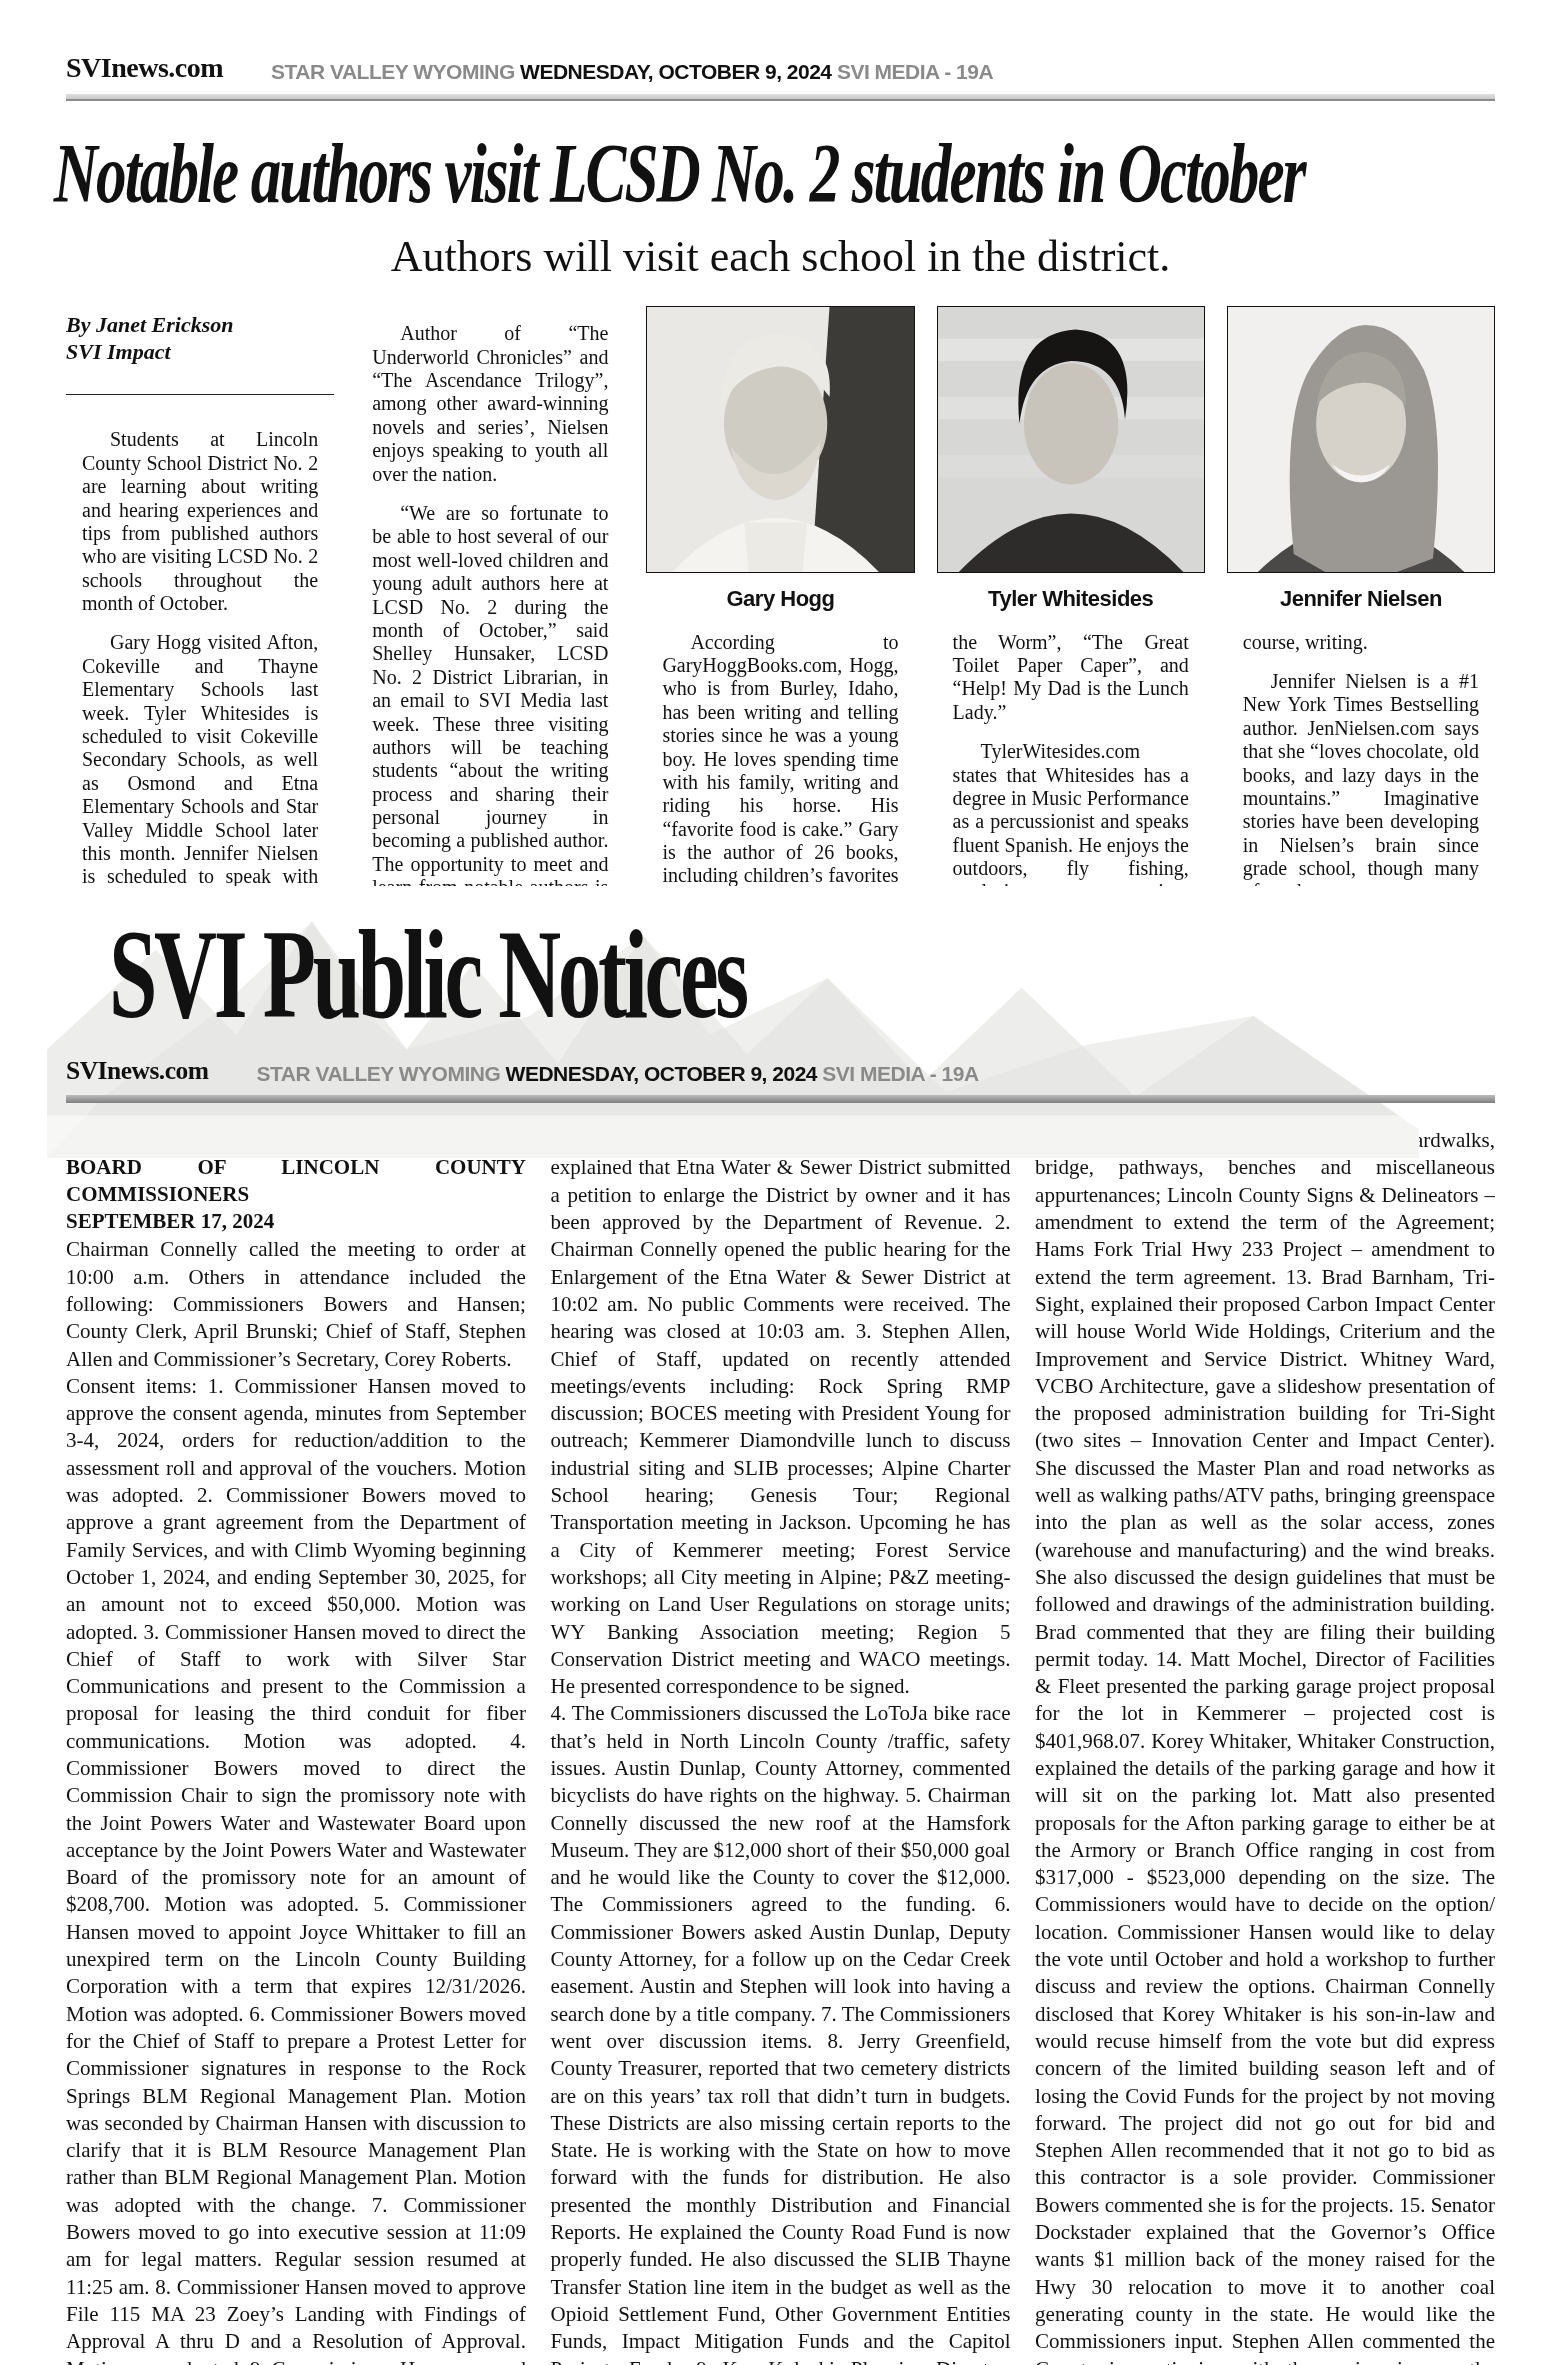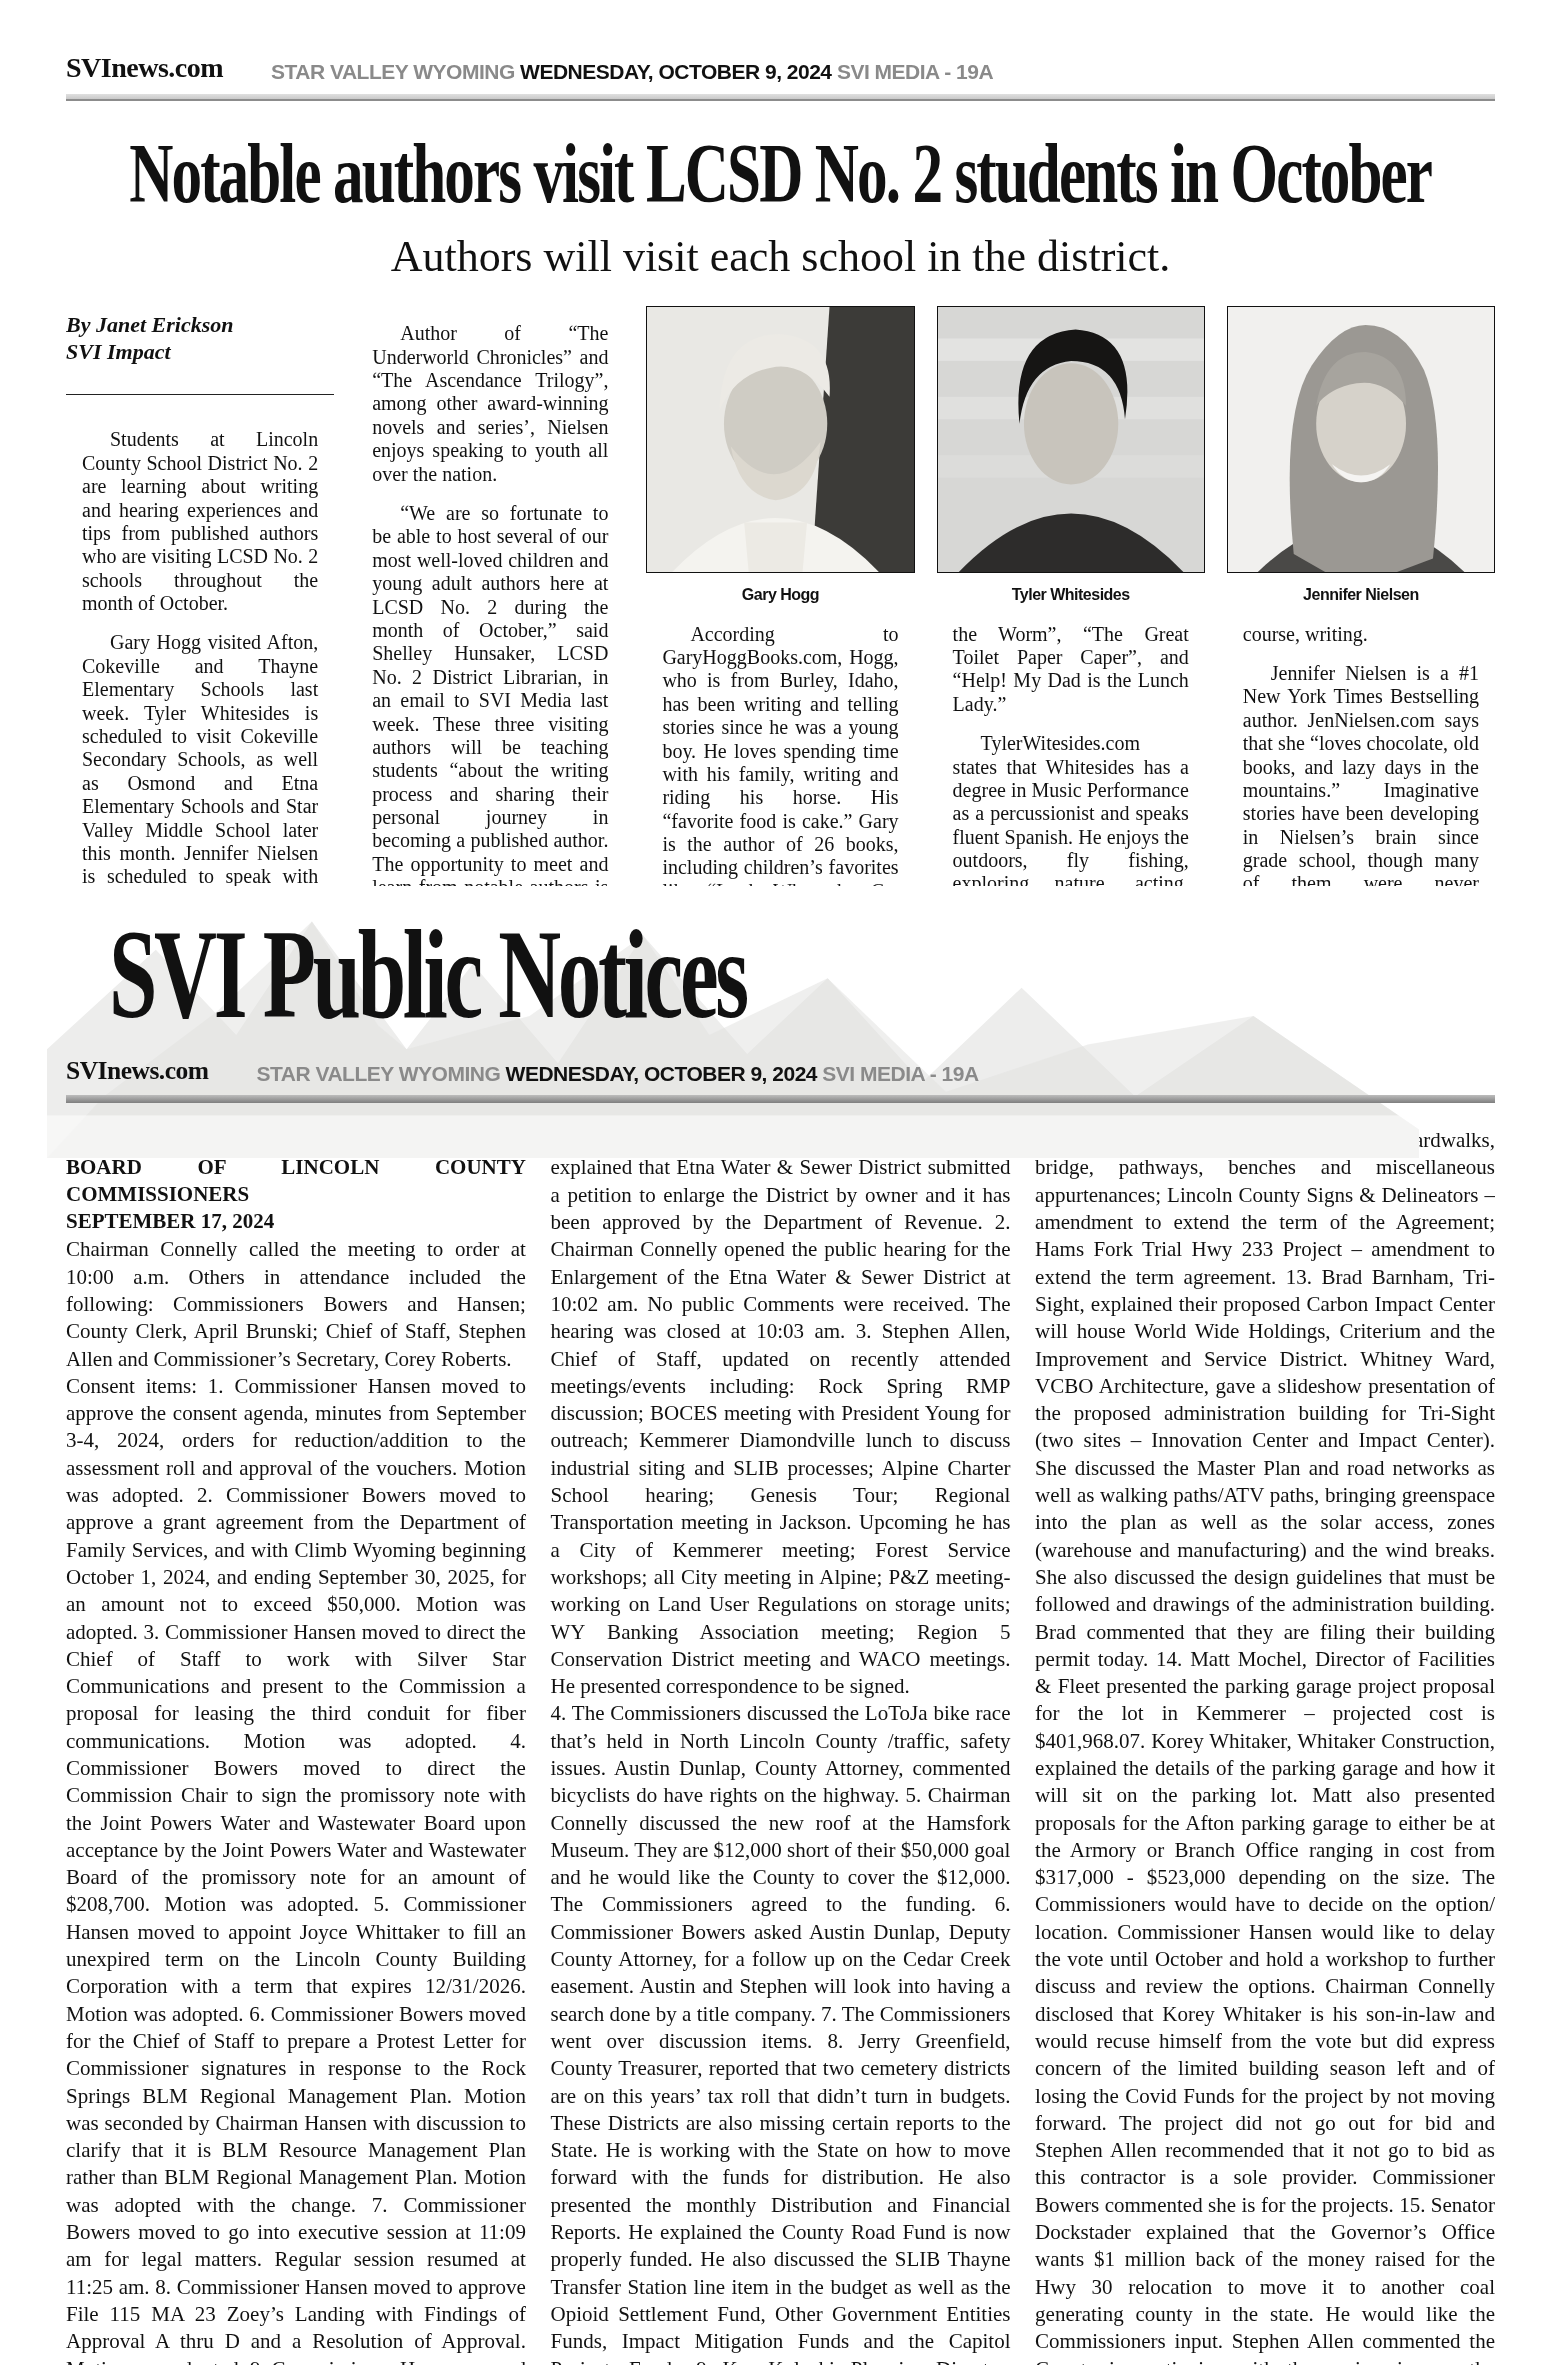--- a/index.html
+++ b/index.html
@@ -28,21 +28,21 @@
     margin-left:48px;
   }
   .mast-gray{color:#8a8a8a;}
   .mast-black{color:#111;}
   .rule-top{
     margin-top:10.4px;height:4.3px;
     background:linear-gradient(180deg,#e0e0e0,#c9c9c9);
     border-bottom:2.4px solid #8c8c8c;
   }
   
-  .headline-wrap{text-align:center;margin-top:24px;}
+  .headline-wrap{margin-top:24px;font-style:italic;}
   .headline{
     display:inline-block;white-space:nowrap;
     font-weight:700;font-size:60px;letter-spacing:-1.9px;
     transform:scale(1.02,1.42);transform-origin:center top;
   }
   .subhead{
     text-align:center;font-size:44px;font-weight:400;
     margin-top:37px;letter-spacing:0;
   }
   
@@ -66,21 +66,21 @@
   .article-text p + p{margin-top:0.9px;}
   .article-text p.no-indent{text-indent:0;}
   figure{margin:0;}
   .photo-frame{
     border:1.9px solid #111;
     height:265px;overflow:hidden;background:#ddd;
   }
   .photo-frame svg{display:block;width:100%;height:100%;}
   figcaption{
     font-family:"Liberation Sans", sans-serif;
-    font-weight:700;font-size:16px;text-align:center;
+    font-weight:700;font-size:22px;text-align:center;
     margin-top:12.3px;letter-spacing:-0.5px;
   }
   .photo-col .article-text{margin-top:19px;}
   
   .notices-banner{
     position:relative;margin-top:11px;height:142px;
   }
   .mountains{
     position:absolute;left:-19px;top:-4.7px;width:1372px;height:265px;
     z-index:0;pointer-events:none;

